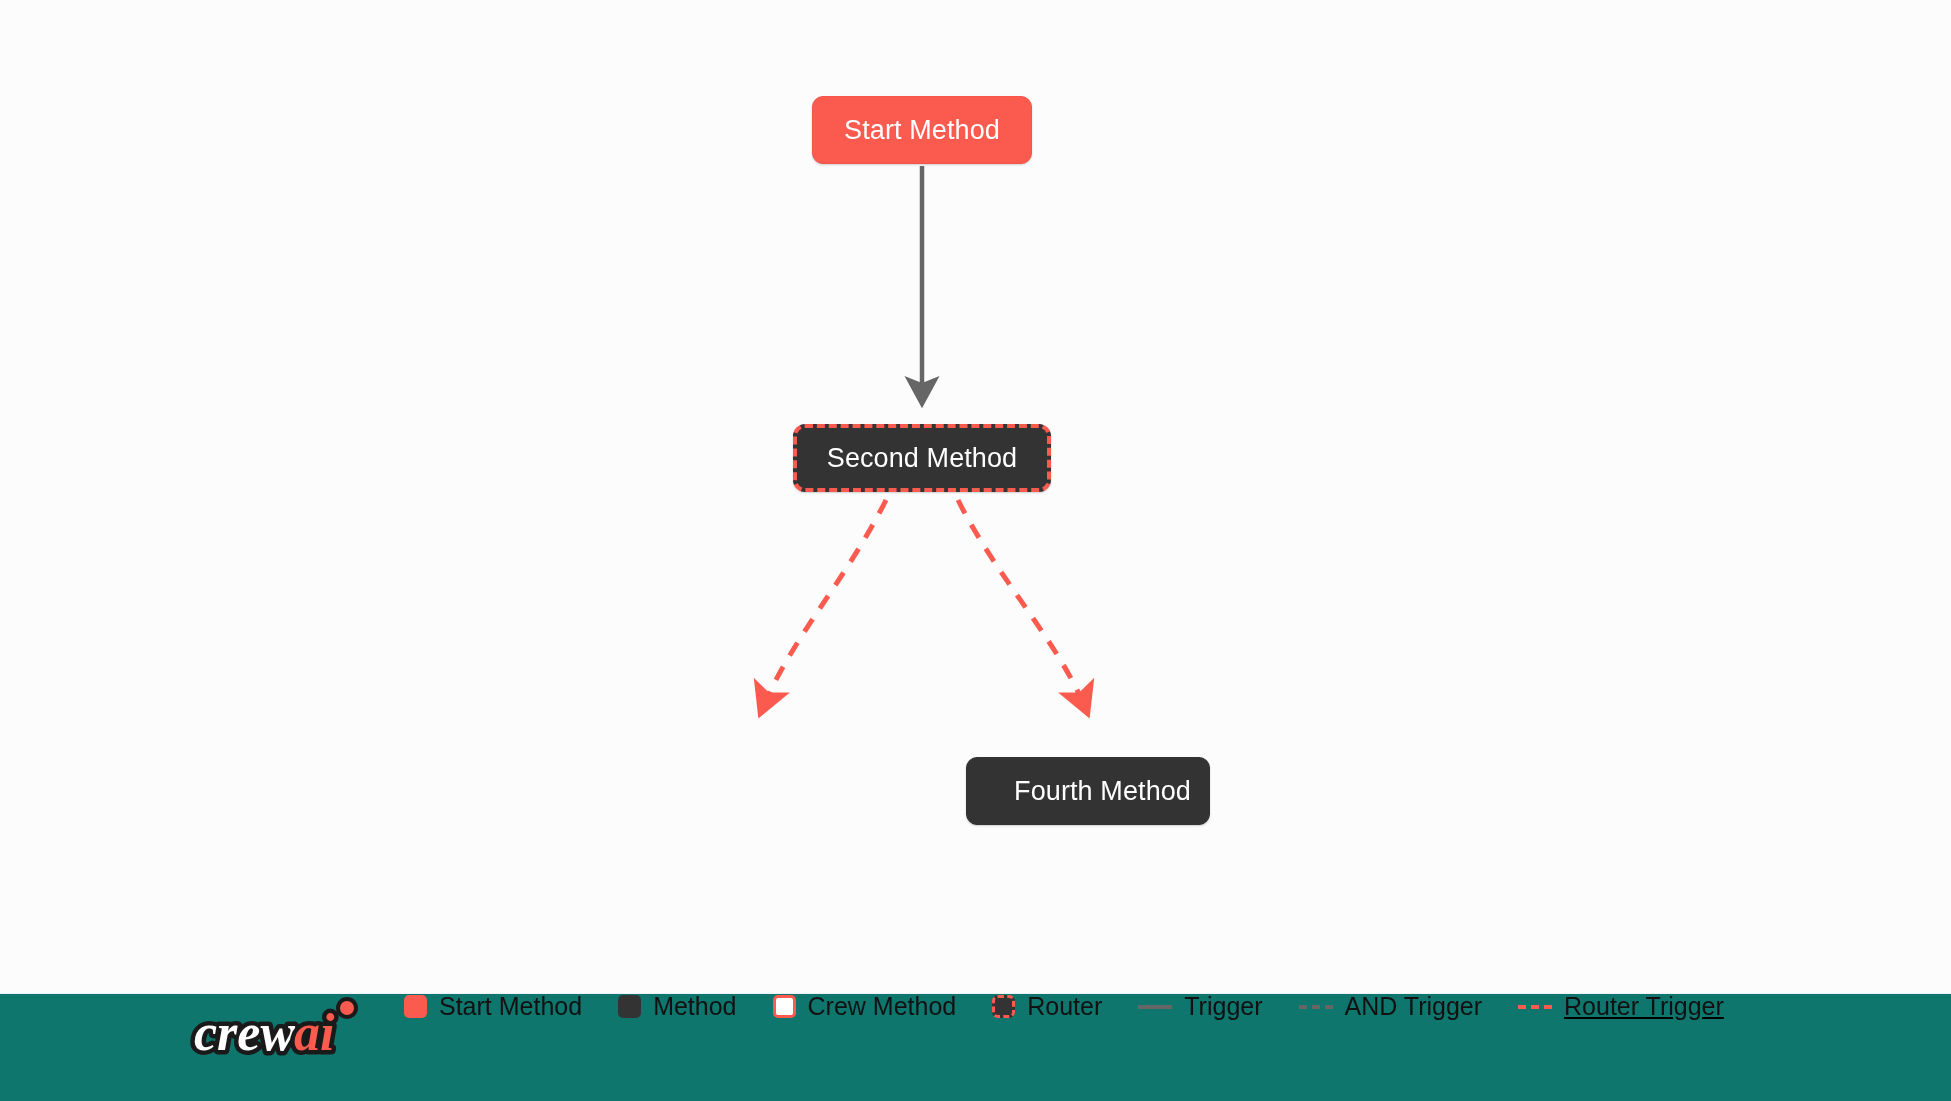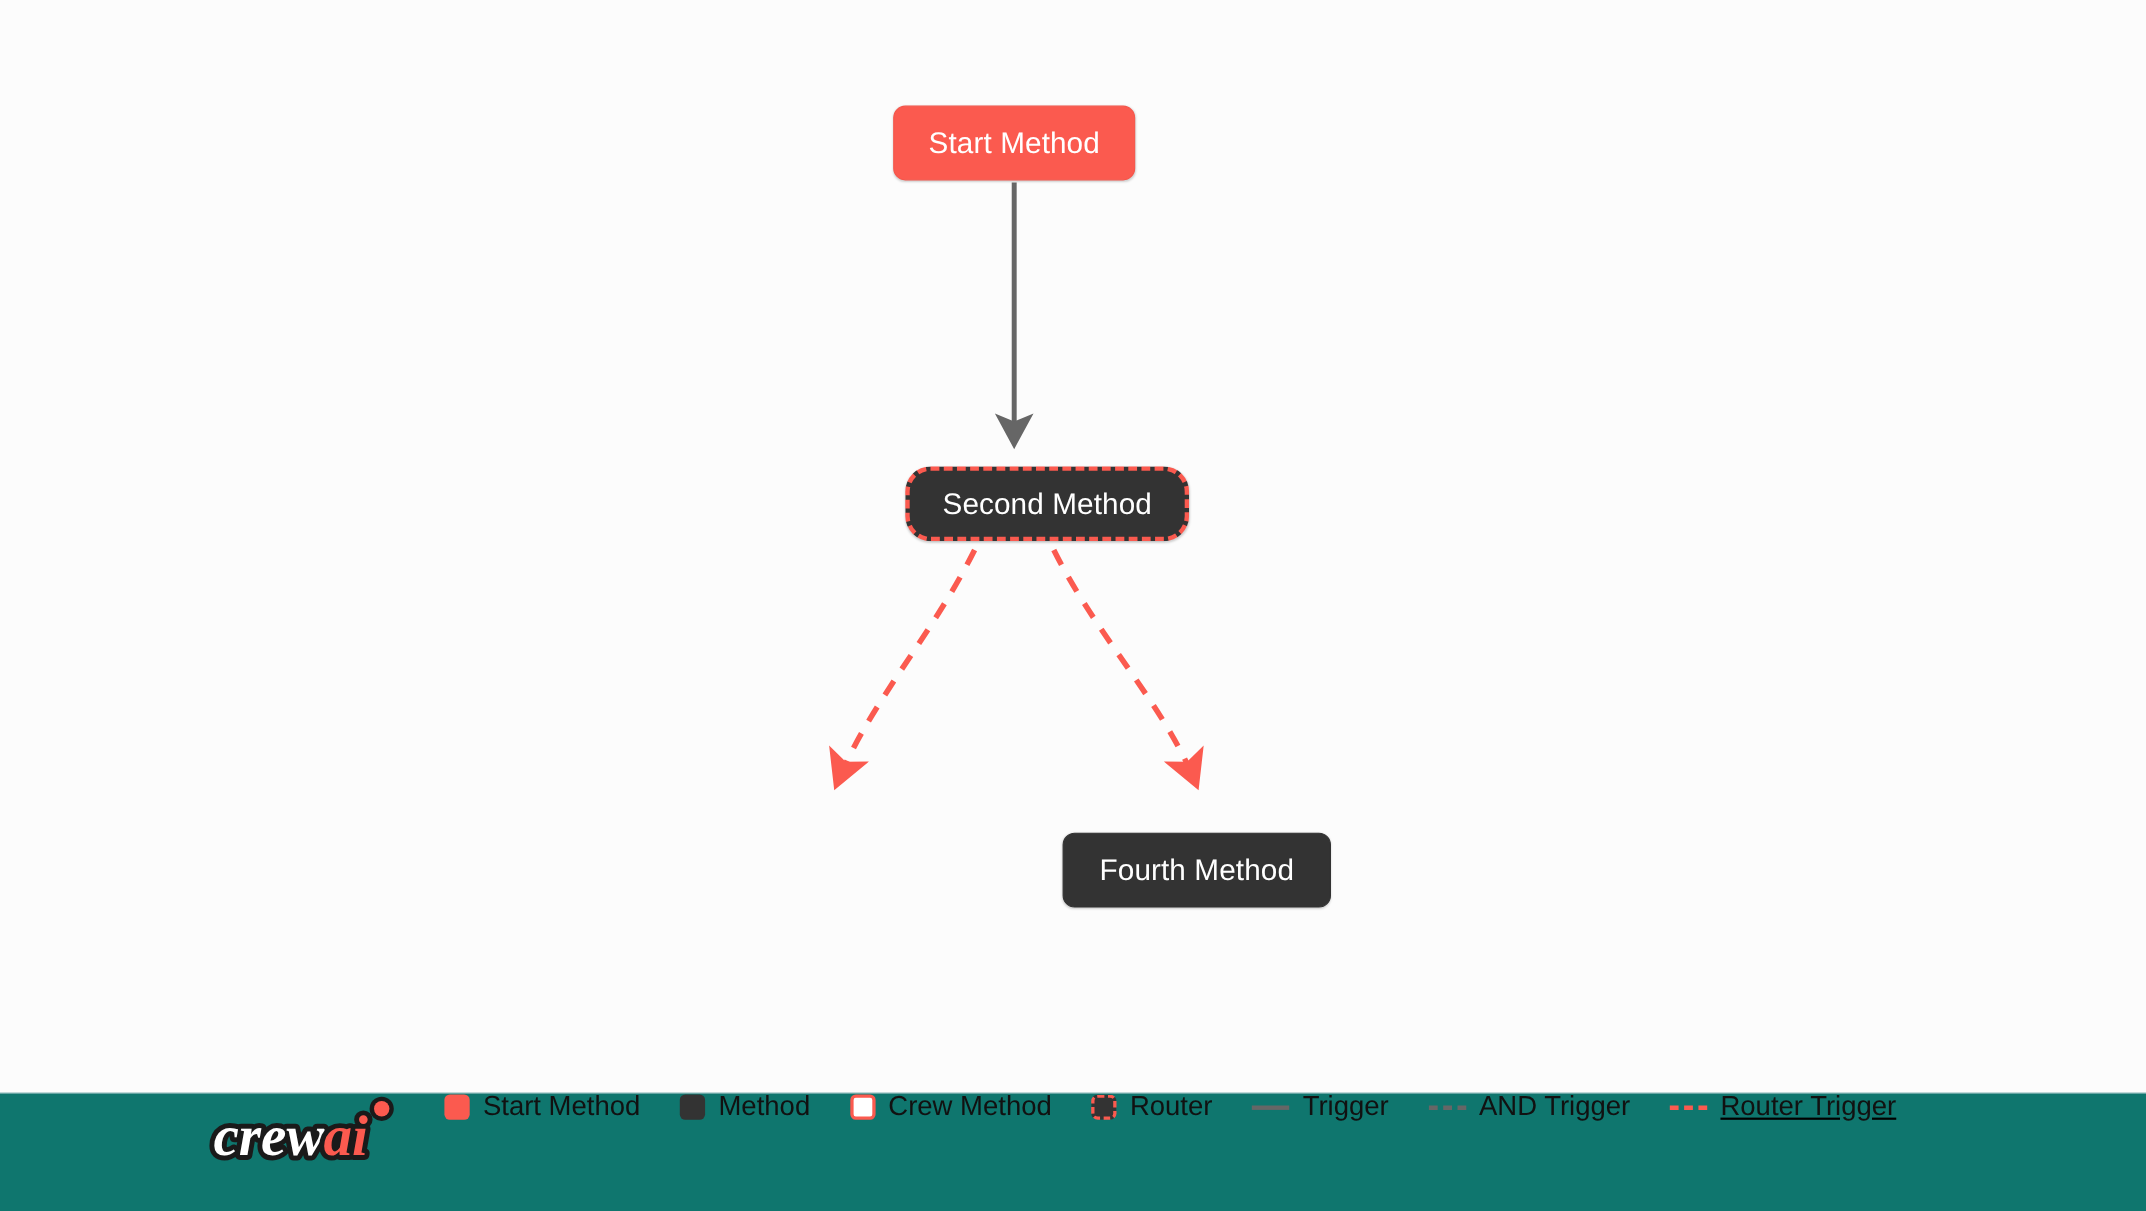--- a/index.html
+++ b/index.html
@@ -64,23 +64,22 @@
 
   .node-method {
     background: #333333;
     border: 1px solid #333333;
     box-shadow: 0 1px 2px rgba(0,0,0,0.18);
   }
 
   .node-router {
     background: #333333;
     border: 4px dashed #fb5a4f;
-    border-radius: 23px;
+    border-radius: 12px;
     box-shadow: 0 1px 2px rgba(0,0,0,0.18);
-    margin-left: 30px;
   }
 
   
   #legend {
     position: absolute;
     left: 0;
     top: 993px;
     width: 1951px;
     height: 108px;
     background: #0f766e;
@@ -170,21 +169,21 @@
 
     <div class="node node-start" style="left:812px; top:96px; width:220px; height:68px;">
       <span>Start Method</span>
     </div>
 
     <div class="node node-router" style="left:793px; top:424px; width:258px; height:68px;">
       <span>Second Method</span>
     </div>
 
 
-    <div class="node node-method" style="left:966px; top:757px; width:244px; height:68px;">
+    <div class="node node-method" style="left:966px; top:757px; width:244px; height:68px;justify-content:flex-end;">
       <span>Fourth Method</span>
     </div>
 
   </div>
 
   <div id="legend">
 
     <div class="brand">
       <svg width="176" height="74" viewBox="0 0 176 74" aria-hidden="true">
         <g font-family="'Liberation Serif', serif" font-size="52" font-style="italic" font-weight="bold">

